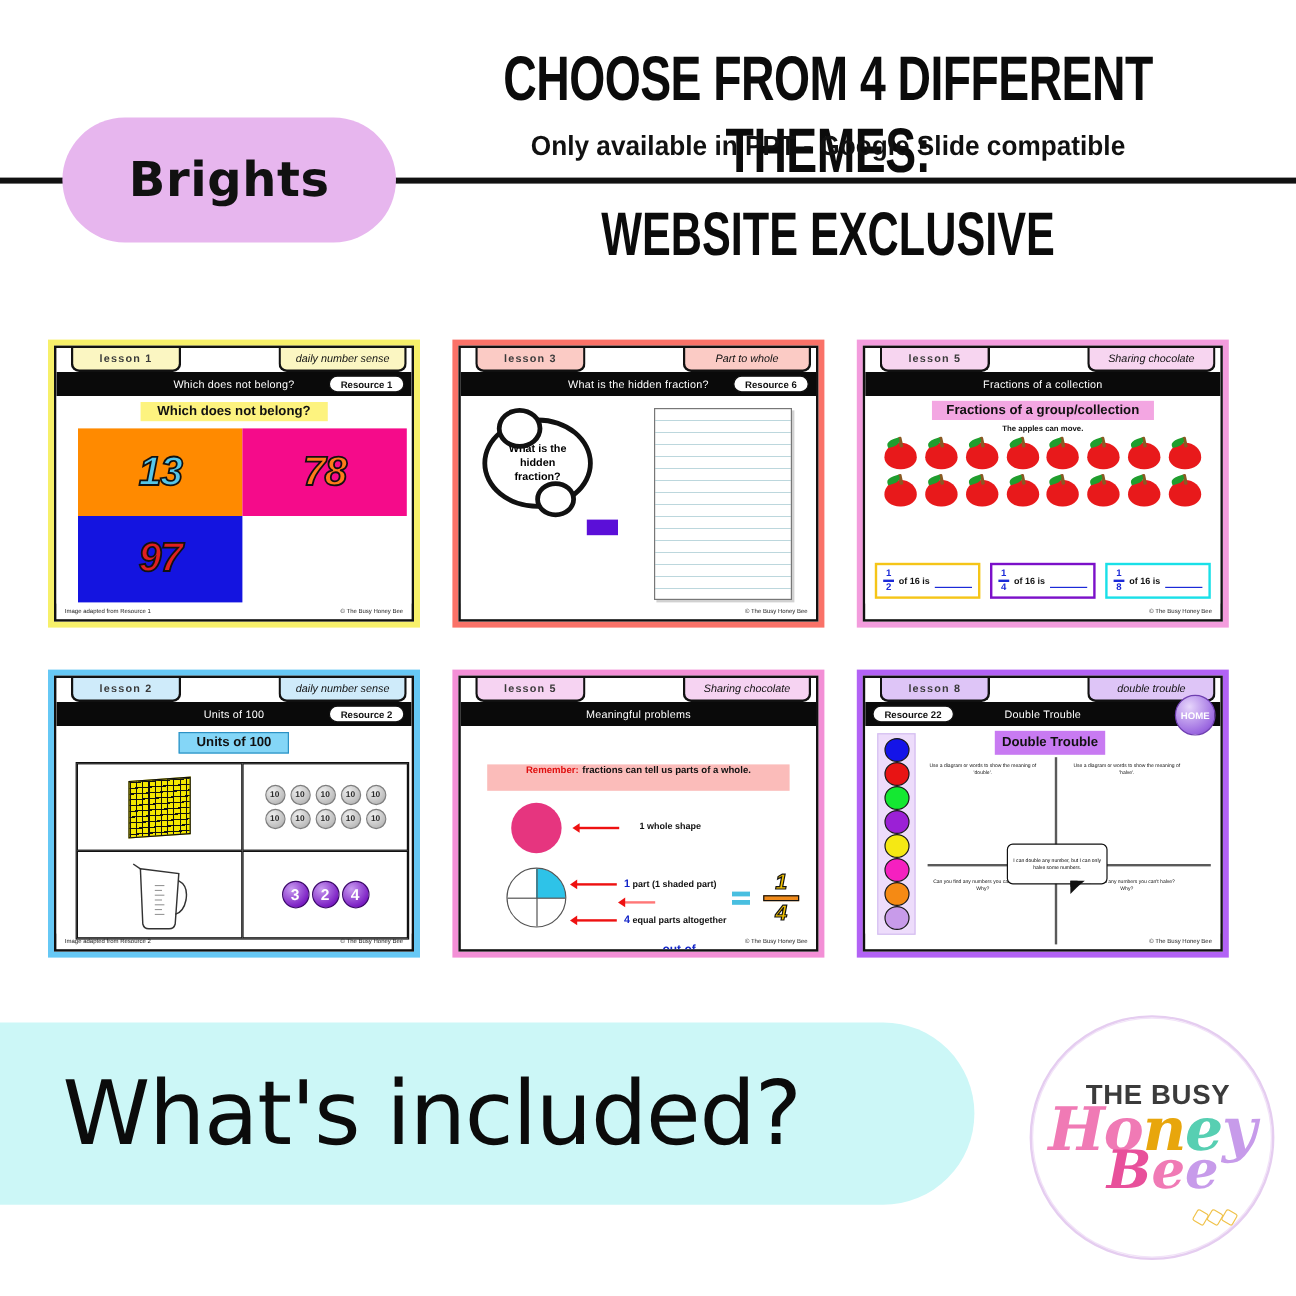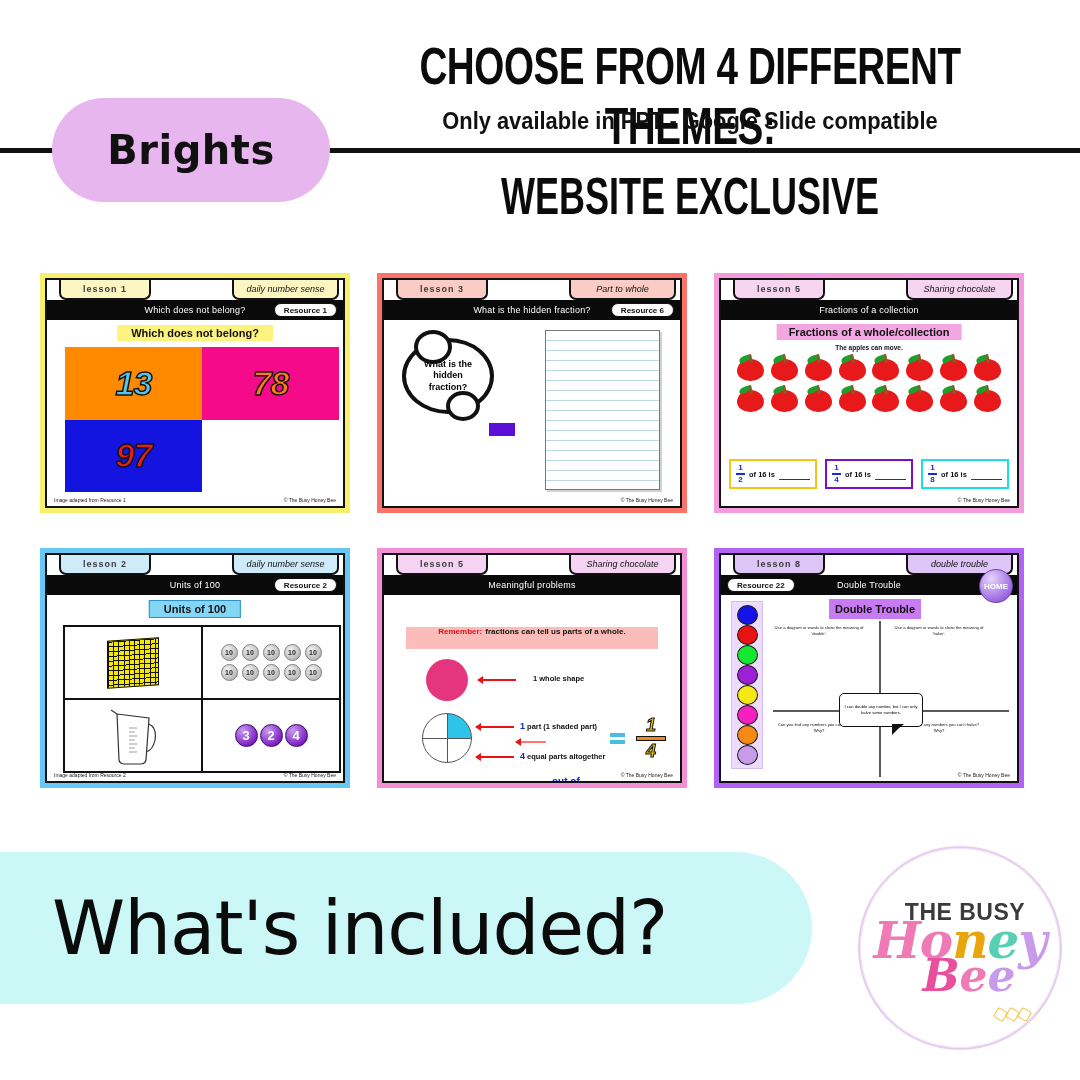--- a/index.html
+++ b/index.html
@@ -46,21 +46,21 @@
   .hdr-excl {
     position: absolute; left: 340px; top: 168px; width: 700px;
     text-align: center;
     font-family: "Liberation Sans Narrow","Liberation Sans", sans-serif;
     font-size: 40px; font-weight: 700; color: #0b0b0b;
     transform: scaleX(0.9) scaleY(1.28); transform-origin: center top;
   }
 
   
   .grid {
-    position: absolute; left: 40px; top: 273px;
+    position: absolute; left: 40px; top: 283px;
     width: 1005px; height: 530px;
     display: grid;
     grid-template-columns: repeat(3, 310px);
     grid-template-rows: repeat(2, 240px);
     column-gap: 27px; row-gap: 35px;
   }
   .slide {
     position: relative; width: 310px; height: 240px;
     padding: 5px; overflow: hidden;
   }
@@ -405,21 +405,21 @@
     </div>
 
     <div class="slide" id="s3" style="background: rgb(243, 156, 221);">
       <div class="slide-inner">
         <div class="tab-l" style="background: rgb(247, 213, 240);">lesson 5</div>
         <div class="tab-r" style="background: rgb(247, 213, 240);">Sharing chocolate</div>
         <div class="barrow">
           <div class="bar-title">Fractions of a collection</div>
         </div>
         <div class="sbody">
-          <div class="pink-banner">Fractions of a whole/collection</div>
+          <div class="pink-banner">Fractions of a group/collection</div>
           <div class="sub-note">The apples can move.</div>
           <div class="apples">
             <div class="apple-row" id="ar1">
                 <div class="apple">
                   <div class="body"></div>
                   <div class="stem"></div>
                   <div class="leaf"></div>
                 </div>
                 <div class="apple">
                   <div class="body"></div>

